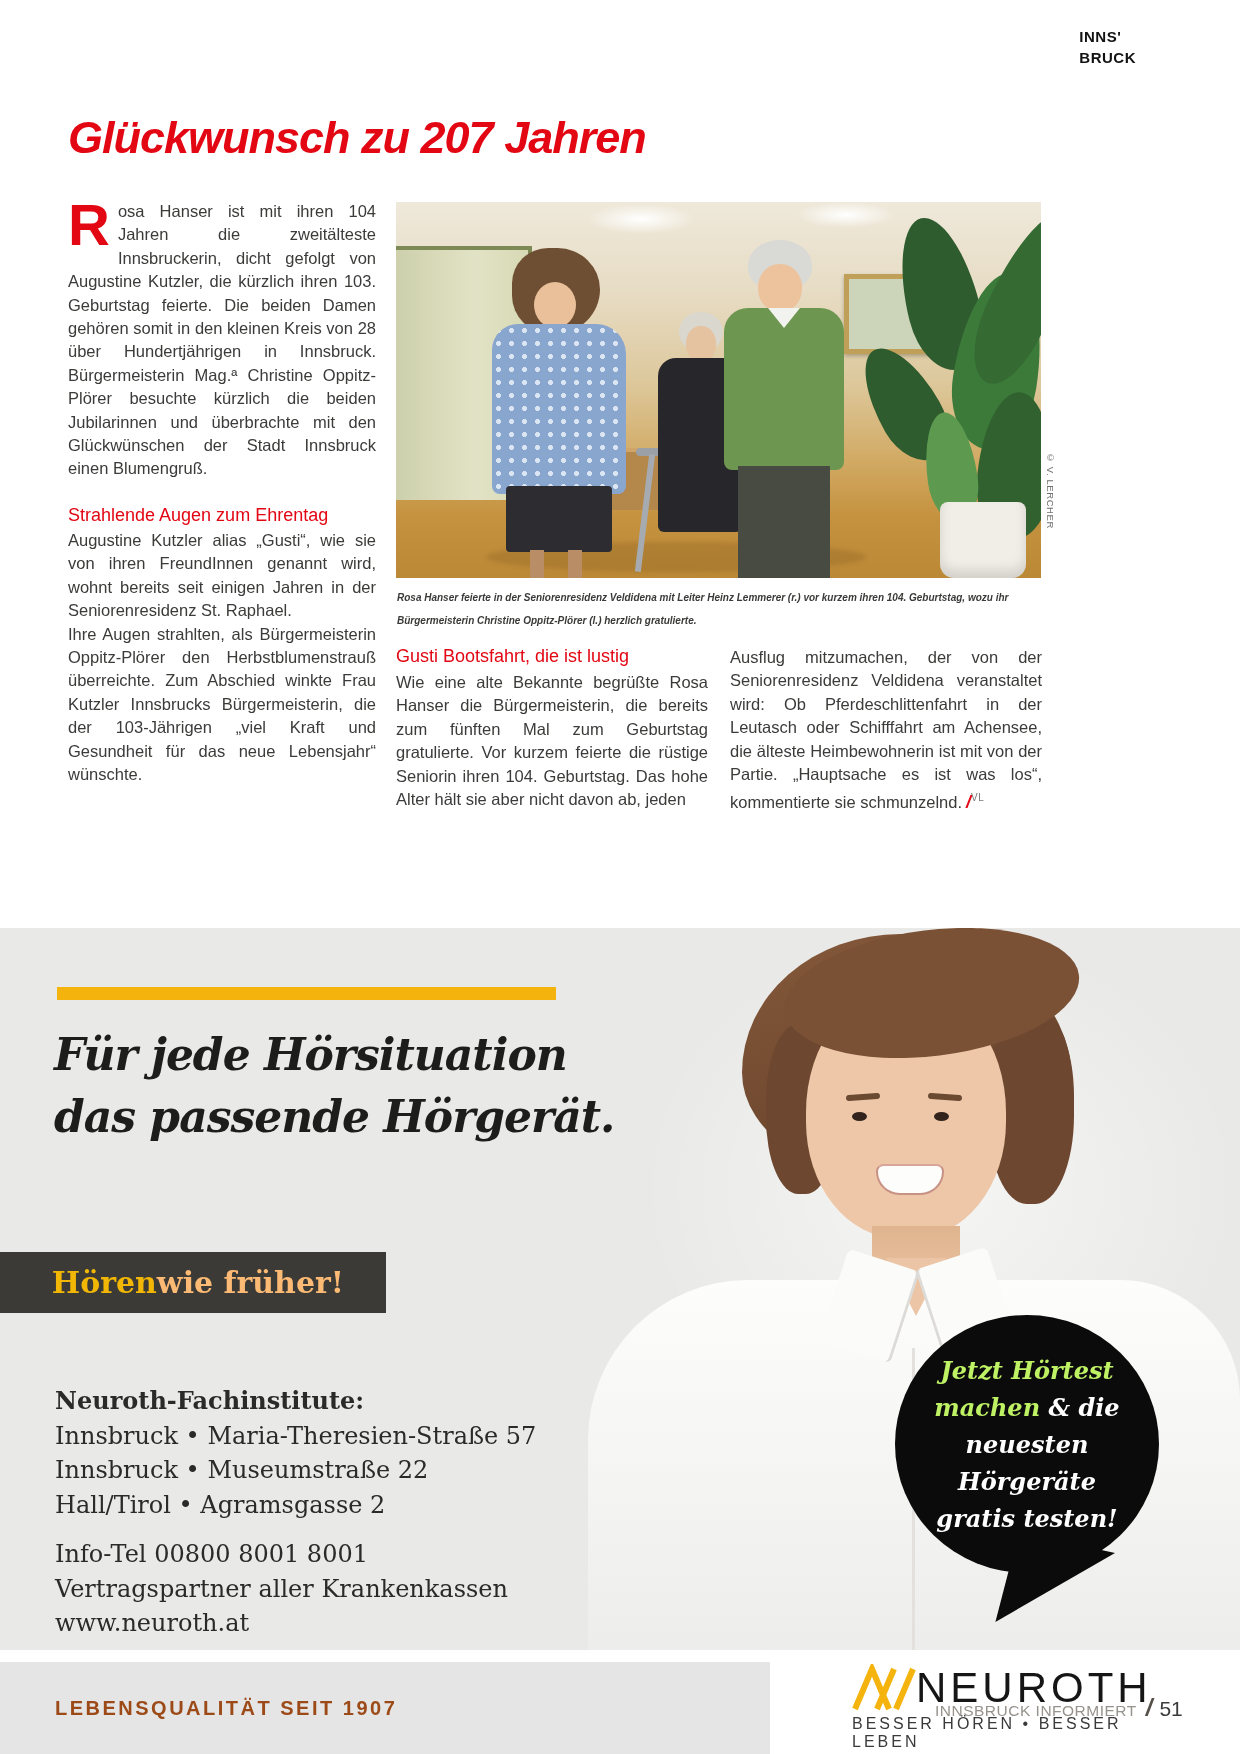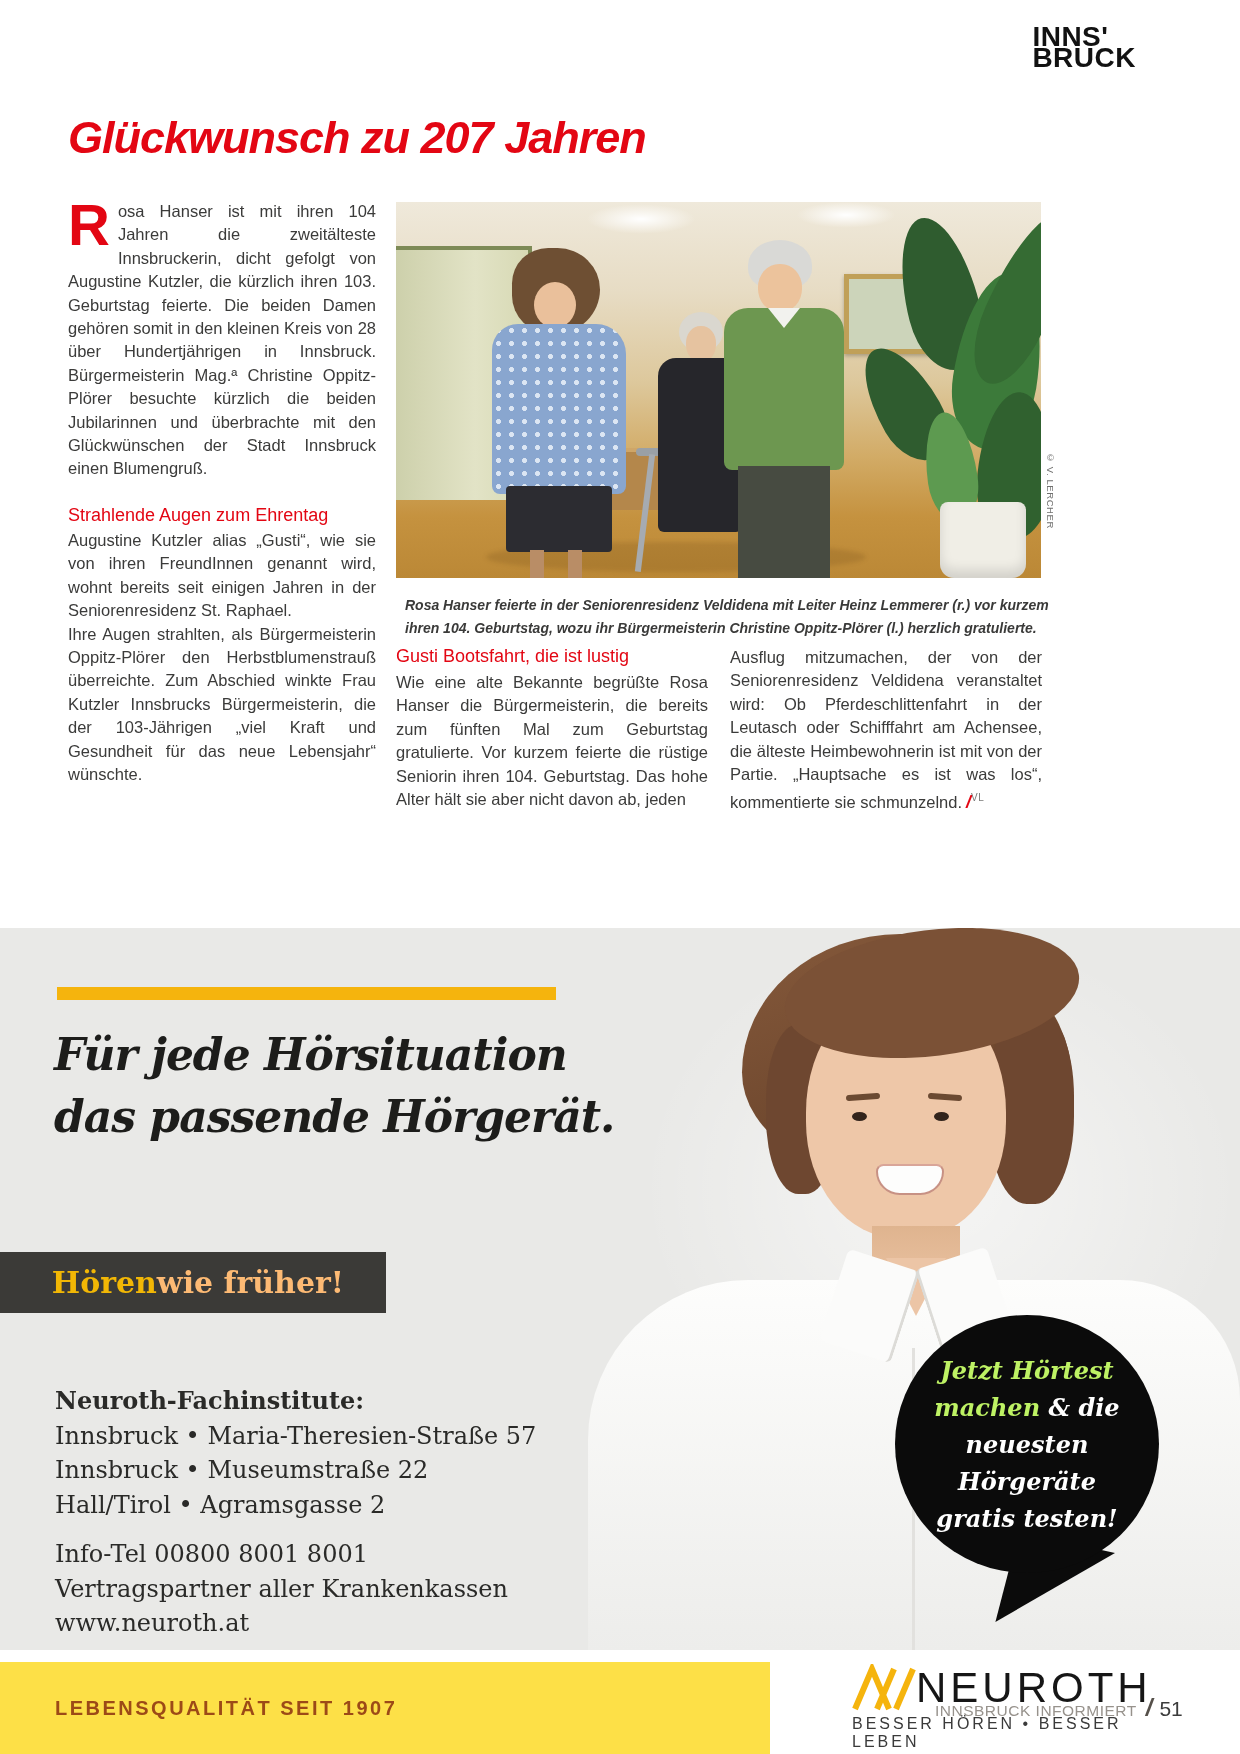--- a/index.html
+++ b/index.html
@@ -1,21 +1,21 @@
 <!DOCTYPE html>
 <html><head>
 <meta charset="utf-8">
 <style>
   html,body{margin:0;padding:0;background:#ffffff;}
   .page{position:relative;width:1240px;height:1754px;background:#ffffff;overflow:hidden;
         font-family:"Liberation Sans",sans-serif;}
 
   
   .masthead{position:absolute;top:26px;right:104px;text-align:left;color:#121212;
-            font-weight:700;font-size:28px;line-height:21px;letter-spacing:.5px;}
+            font-weight:700;font-size:15px;line-height:21px;letter-spacing:.5px;}
 
   
   .article-title{position:absolute;left:68px;top:112px;margin:0;color:#e30613;
                  font-style:italic;font-weight:700;font-size:45px;letter-spacing:-1px;}
   .col1{position:absolute;left:68px;top:200px;width:308px;}
   .body-p{margin:0;font-size:16.5px;line-height:23.4px;color:#3b3b3a;text-align:justify;}
   .dropcap{float:left;color:#e30613;font-weight:700;font-size:58px;line-height:45px;
            padding:2px 8px 0 0;}
   .subhead{margin:24px 0 3px 0;color:#e30613;font-weight:400;font-size:18px;}
 
@@ -54,22 +54,22 @@
   
   .hairR{left:352px;top:38px;width:64px;height:50px;background:#d9d9d6;border-radius:50% 50% 42% 42%;}
   .faceR{left:362px;top:62px;width:44px;height:48px;background:#ecc39c;border-radius:48%;}
   .sweaterR{left:328px;top:106px;width:120px;height:162px;background:#6d9750;border-radius:24px 24px 8px 8px;}
   .collarR{left:372px;top:106px;width:32px;height:20px;background:#f2f2ee;
            clip-path:polygon(0 0,100% 0,50% 100%);}
   .trousersR{left:342px;top:264px;width:92px;height:112px;background:#474b41;}
 
   .photo-credit{position:absolute;left:1045px;top:452px;font-size:9.5px;color:#6f6f6e;
                 letter-spacing:.6px;writing-mode:vertical-rl;}
-  .caption{position:absolute;left:397px;top:586px;width:644px;margin:8px;
-           font-style:italic;font-weight:700;font-size:14px;line-height:23px;color:#3a3a39;}
+  .caption{position:absolute;left:397px;top:586px;width:644px;margin:0;
+           font-style:italic;font-weight:700;font-size:10px;line-height:23px;color:#3a3a39;}
   .cols23{position:absolute;left:396px;top:646px;width:646px;display:flex;gap:22px;}
   .cols23 .col{flex:1;}
   .col .subhead{margin:0 0 4px 0;}
   .sig-slash{color:#e30613;font-weight:700;font-style:italic;font-size:18px;padding-left:4px;}
   .sig{font-size:10px;color:#7a7a78;vertical-align:super;letter-spacing:.5px;}
 
   
   .ad{position:absolute;left:0;top:928px;width:1240px;height:722px;background:#e9e9e7;overflow:hidden;}
   .ad-bar{position:absolute;left:57px;top:59px;width:499px;height:13px;background:#f5b40d;}
   .ad-headline{position:absolute;left:54px;top:96px;margin:0;color:#1d1d1b;
@@ -115,21 +115,21 @@
   
   .bubble{position:absolute;left:895px;top:387px;width:264px;height:258px;background:#0b0b0b;
           border-radius:50%;z-index:5;display:flex;align-items:center;justify-content:center;text-align:center;}
   .bubble-tail{position:absolute;left:985px;top:598px;width:130px;height:96px;background:#0b0b0b;z-index:4;
                clip-path:polygon(8% 100%,26% 6%,100% 28%);}
   .bubble-text{font-family:"DejaVu Serif",serif;font-weight:700;font-style:italic;
                font-size:24px;line-height:37px;color:#ffffff;}
   .bub-hi{color:#bef264;}
 
   
-  .footer-yellow{position:absolute;left:0;top:1662px;width:770px;height:92px;background:#fde047;
+  .footer-yellow{position:absolute;left:0;top:1662px;width:770px;height:92px;background:#e5e5e5;
                  display:flex;align-items:center;}
   .footer-slogan{margin-left:55px;font-weight:700;font-size:20px;letter-spacing:2.5px;color:#9c4a17;}
   .brand-block{position:absolute;left:852px;top:1664px;width:320px;text-align:left;}
   .brand-row{display:flex;align-items:center;}
   .brand-name{font-size:42px;letter-spacing:4px;color:#161616;}
   .brand-tagline{margin-top:3px;font-size:16px;letter-spacing:3px;color:#3a3a3a;}
   .pagefoot{position:absolute;left:935px;top:1694px;z-index:6;display:flex;align-items:baseline;}
   .pf-mag{font-size:15.5px;letter-spacing:.5px;color:#97928c;}
   .pf-slash{font-size:24px;font-weight:700;font-style:italic;color:#55504a;margin:0 7px 0 9px;}
   .pf-num{font-size:21px;color:#3c3c3c;}

